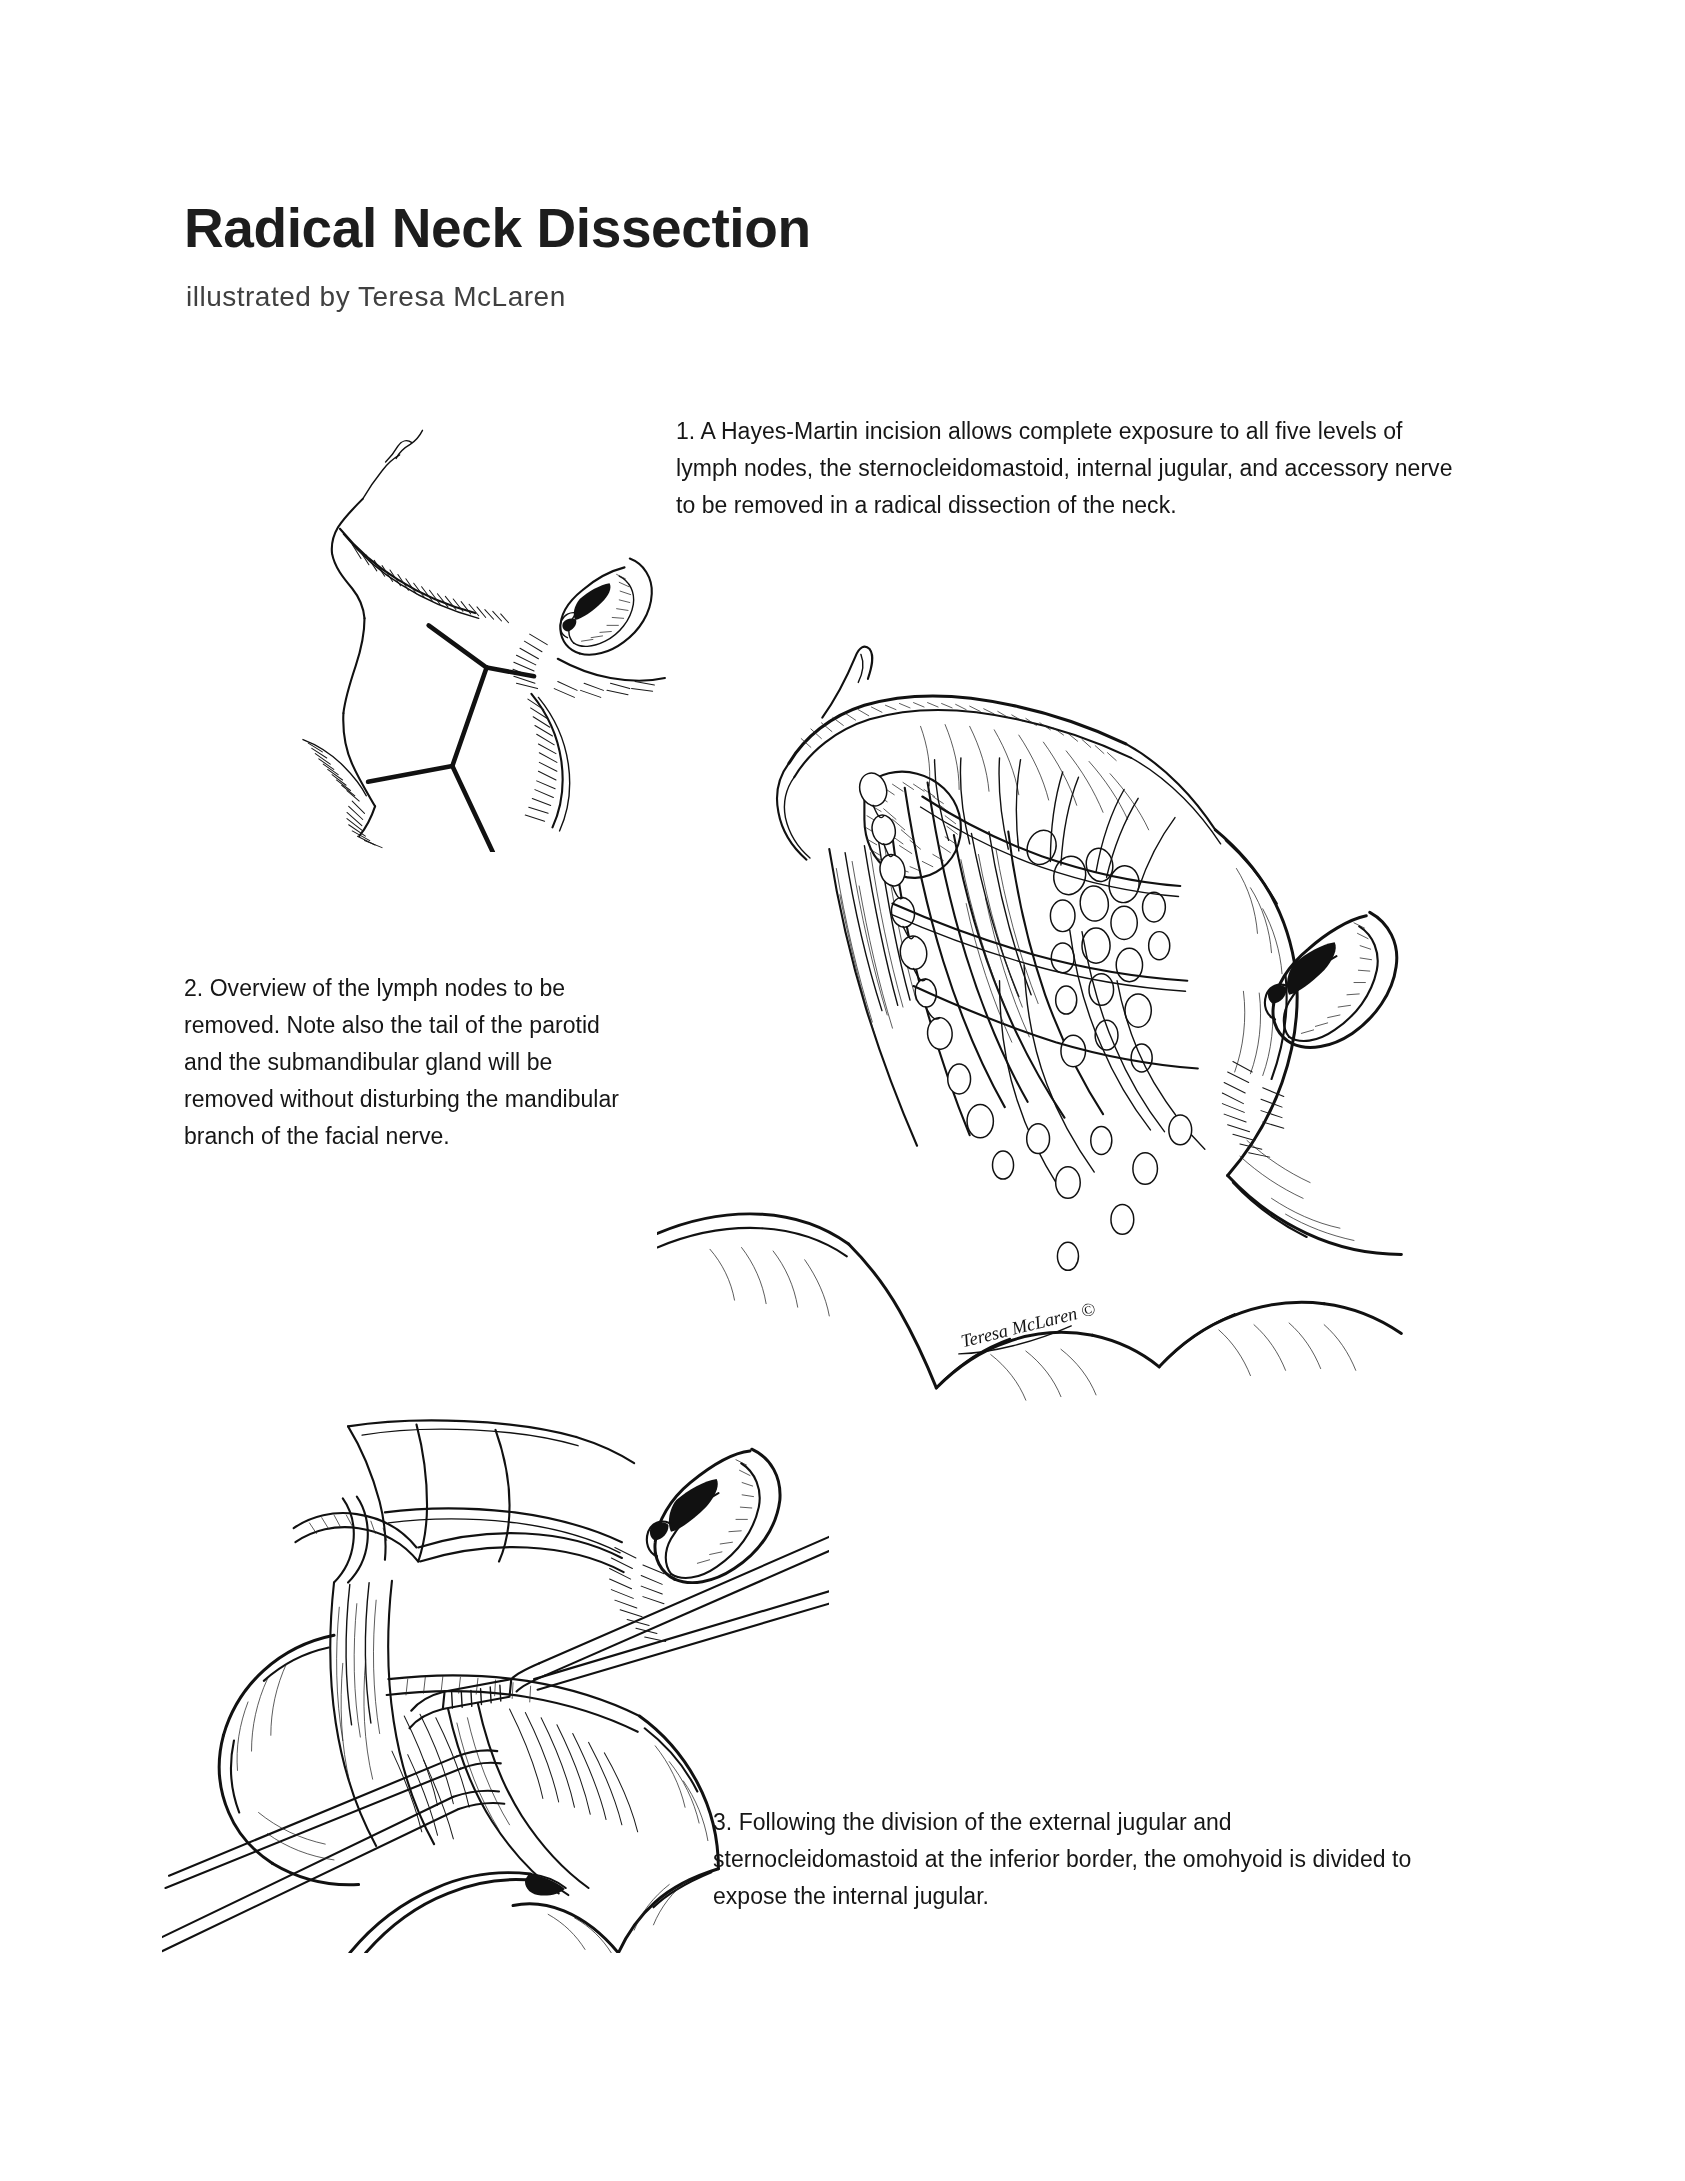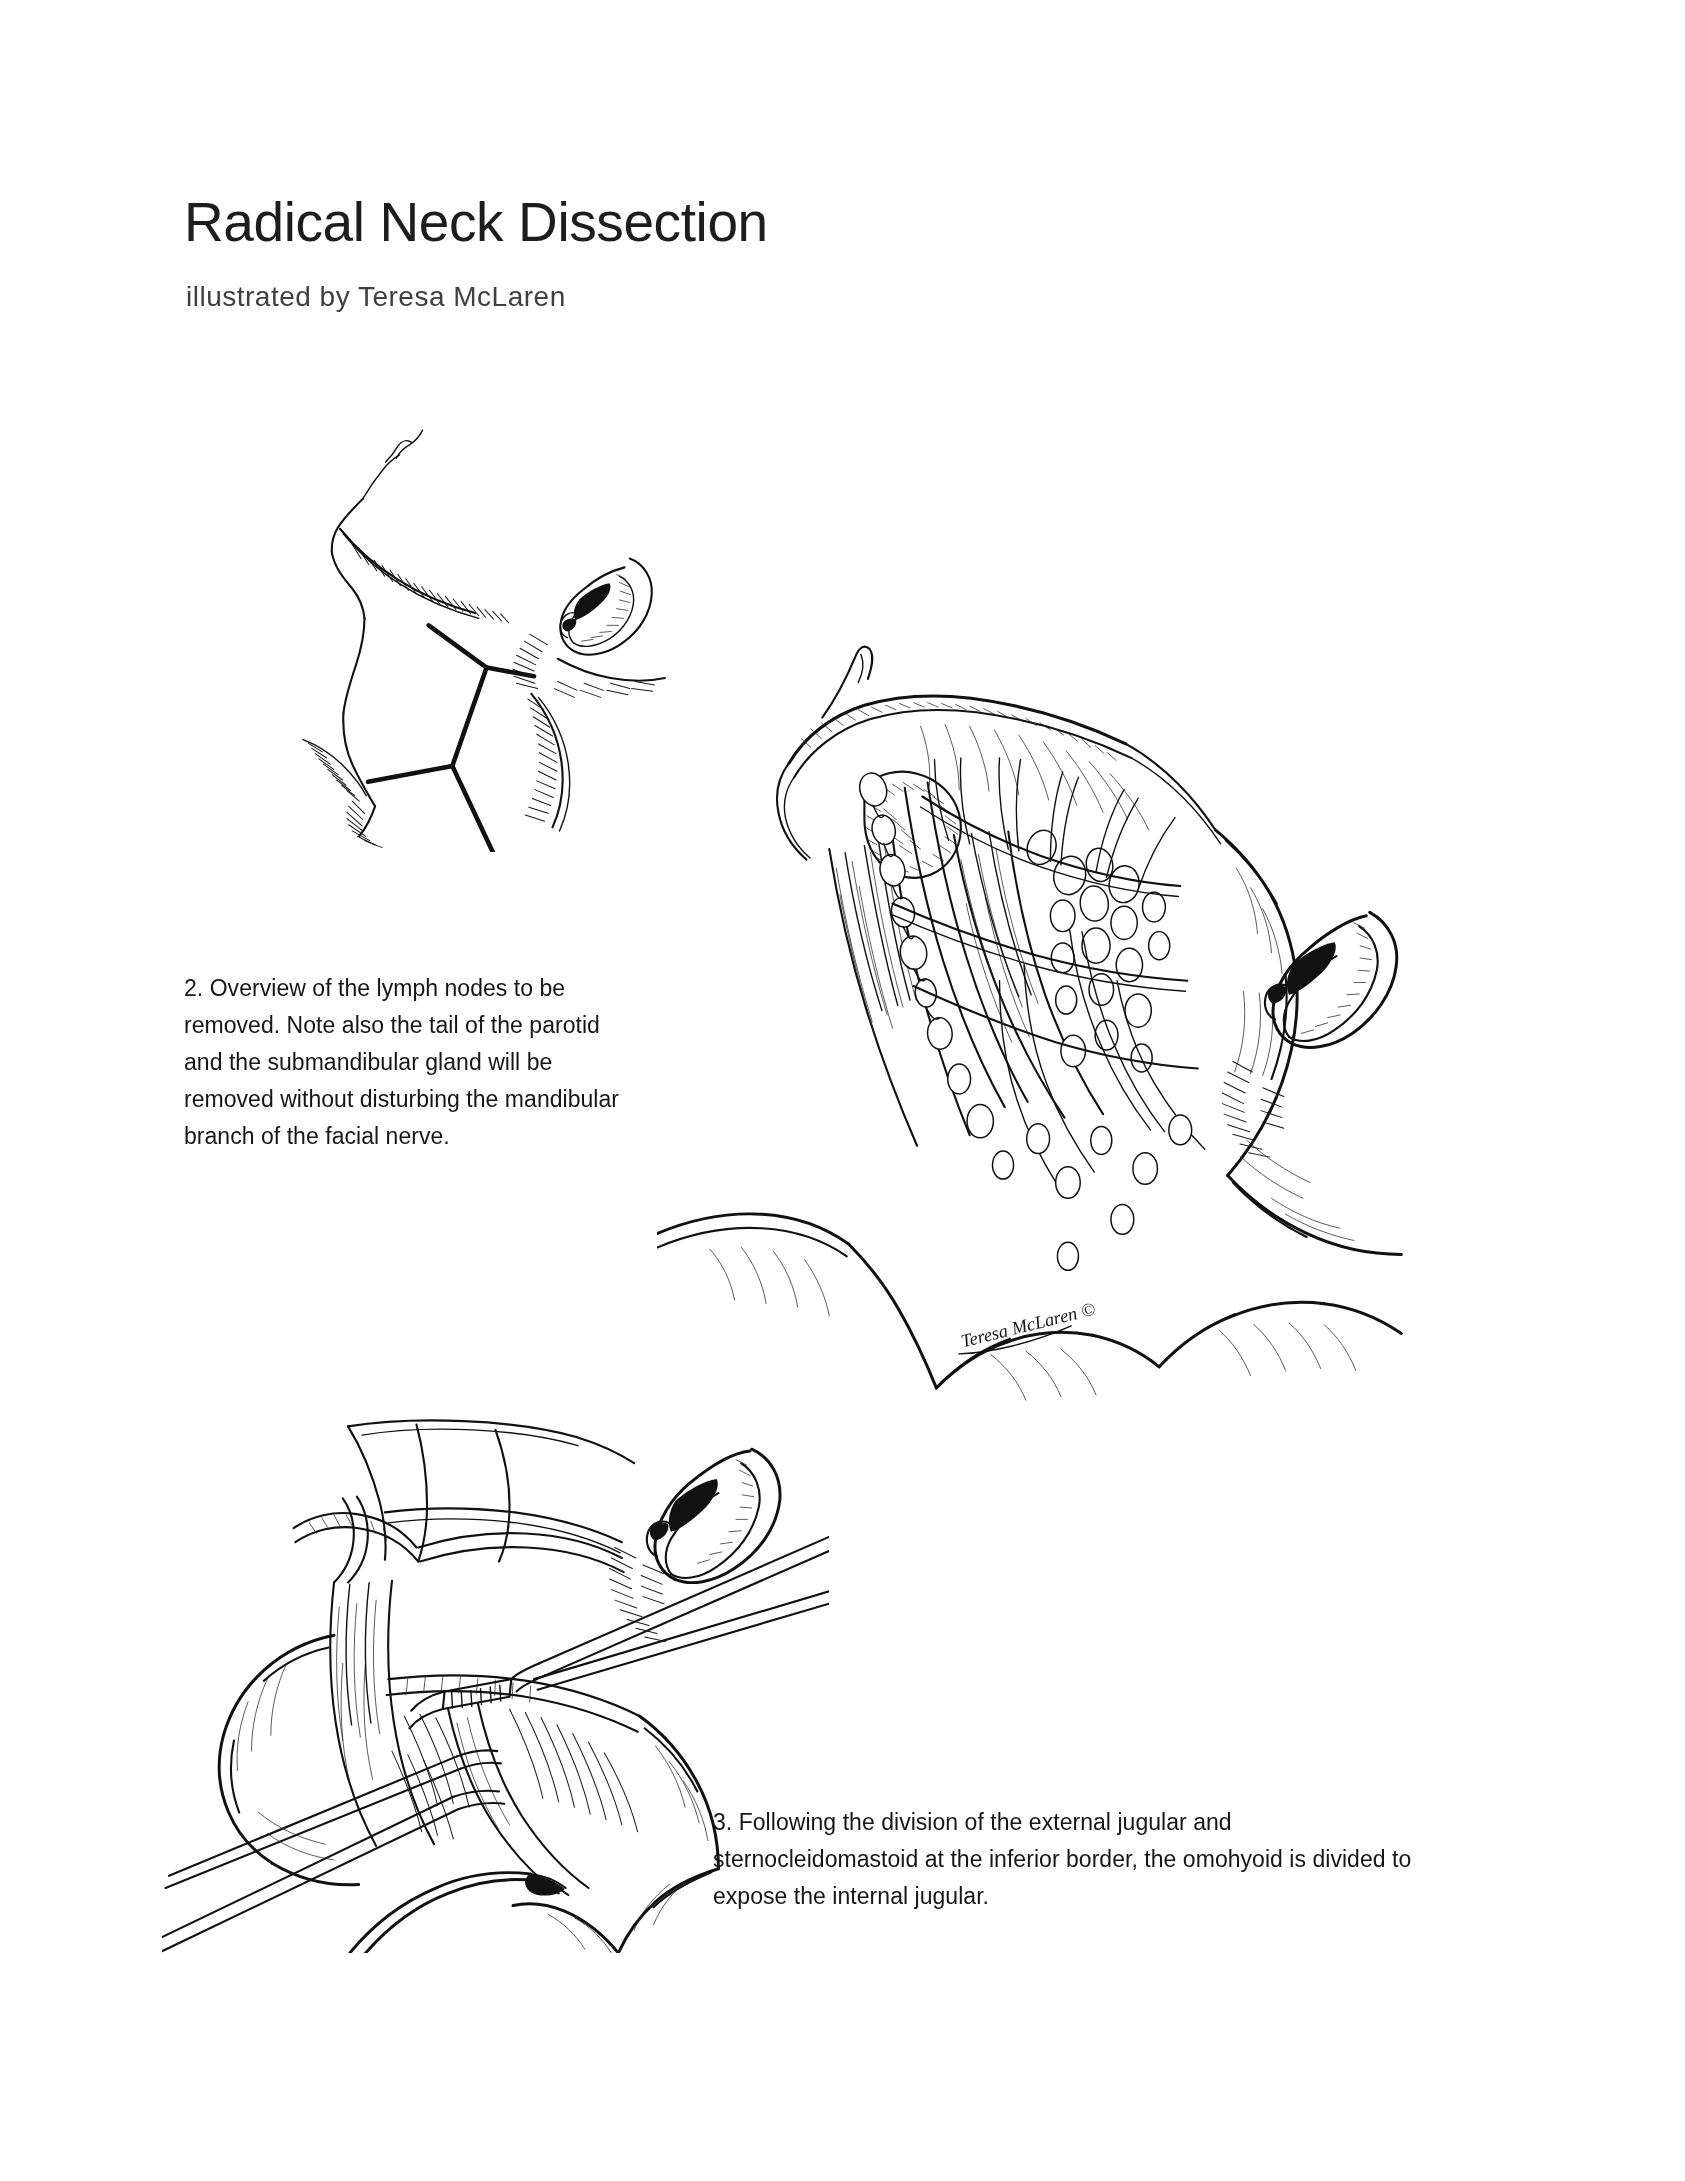--- a/index.html
+++ b/index.html
@@ -17,23 +17,23 @@
     width: 1685px;
     height: 2181px;
     background: #ffffff;
     overflow: hidden;
   }
 
   
   .doc-title {
     position: absolute;
     left: 184px;
-    top: 158px;
+    top: 164px;
     font-size: 55px;
-    font-weight: 400;
+    font-weight: 700;
     letter-spacing: -0.4px;
     line-height: 1.0;
     color: #1d1d1d;
     white-space: nowrap;
   }
   .doc-byline {
     position: absolute;
     left: 186px;
     top: 281px;
     font-size: 28px;
@@ -221,20 +221,23 @@
       <g>
         <path class="ln w3" d="M283 252 L349 300"></path>
         <path class="ln w3" d="M349 300 L403 310"></path>
         <path class="ln w3" d="M349 300 L310 412"></path>
         <path class="ln w3" d="M310 412 L214 430"></path>
         <path class="ln w3" d="M310 412 L356 510"></path>
       </g>
     </svg>
   </div>
 
+  <div class="caption" id="caption-1">
+    <p>1. A Hayes-Martin incision allows complete exposure to all five levels of lymph nodes, the sternocleidomastoid, internal jugular, and accessory nerve to be removed in a radical dissection of the neck.</p>
+  </div>
 
   <div class="figure" id="figure-2">
     <svg viewBox="0 0 870 930" preserveAspectRatio="xMidYMid meet">
 
       <g>
         <path class="ln w15" d="M188 118 C204 96 216 72 226 48 C230 38 236 34 242 40 C248 48 244 62 240 74"></path>
         <path class="ln w1" d="M232 46 C236 56 234 68 229 78"></path>
         <path class="ln w2" d="M150 170 C168 140 198 116 236 104 C290 88 350 92 404 104 C452 114 496 130 534 148"></path>
         <path class="ln w15" d="M156 186 C174 156 204 132 242 120 C296 104 356 108 410 120 C458 130 502 146 540 164"></path>
         <path class="ln w15" d="M534 148 C556 160 576 176 594 194 C610 210 624 228 636 246"></path>

